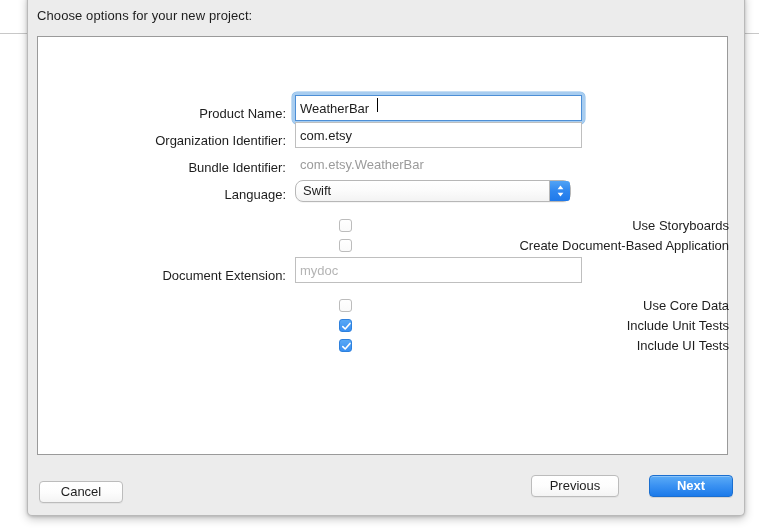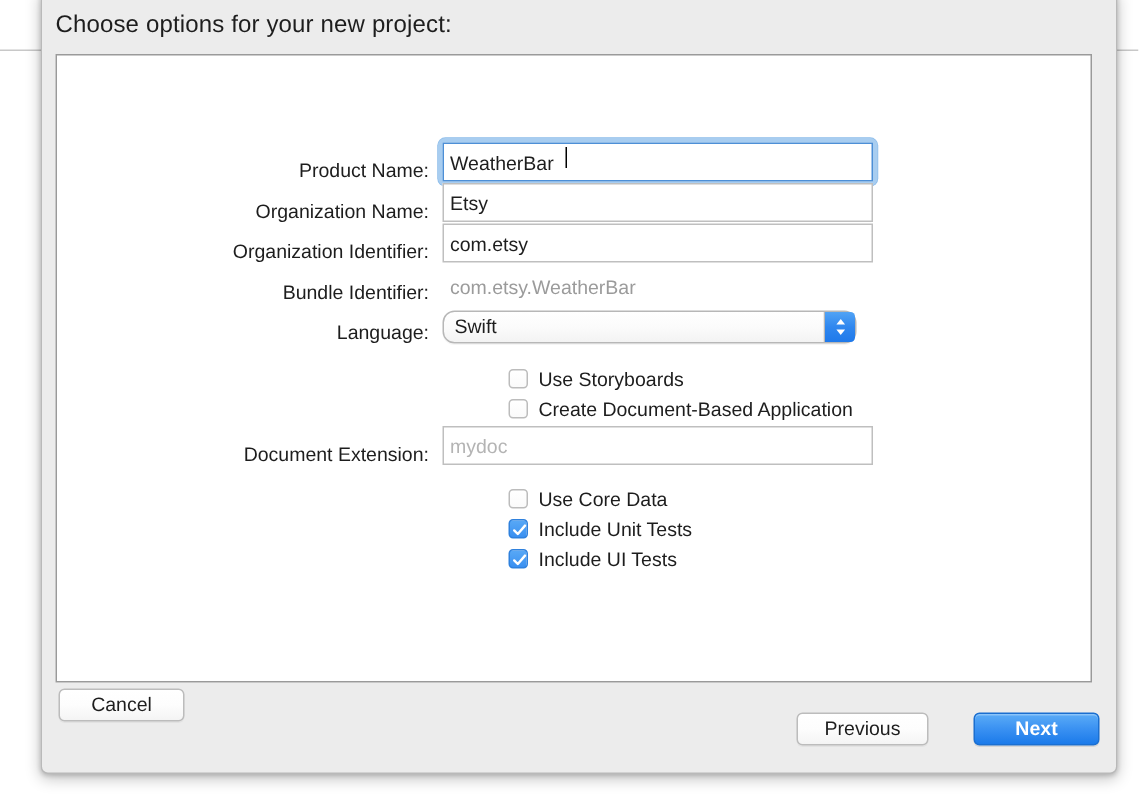--- a/index.html
+++ b/index.html
@@ -40,21 +40,21 @@
     border-bottom-left-radius: 5px;
     border-bottom-right-radius: 5px;
     box-shadow: 0 3px 10px rgba(0,0,0,0.23), 0 1px 3px rgba(0,0,0,0.16);
     box-sizing: border-box;
   }
 
   .sheet-title {
     position: absolute;
     left: 9px;
     top: 14px;
-    font-size: 16px;
+    font-size: 13px;
     color: #1d1d1d;
     letter-spacing: 0.1px;
     white-space: nowrap;
   }
 
   
   .panel {
     position: absolute;
     left: 9px;
     top: 42px;
@@ -168,20 +168,21 @@
     border-left: 1px solid #b7b7b7;
   }
   .popup-stepper svg { display: block; margin: 3px auto 0; }
 
   
   .check-row {
     display: flex;
     align-items: center;
     height: 20px;
     padding-left: 301px;
+    justify-content: space-between;
   }
   .checkbox {
     width: 13px;
     height: 13px;
     box-sizing: border-box;
     border-radius: 3px;
     border: 1px solid #bcbcbc;
     background: linear-gradient(to bottom, #ffffff, #fafafa);
     margin-right: 7px;
     flex: none;
@@ -218,21 +219,21 @@
     box-shadow: 0 1px 0 rgba(0,0,0,0.04);
   }
   .btn.primary {
     background: linear-gradient(to bottom, #5bacf7 0%, #3b92f2 48%, #1b7aea 100%);
     border: 1px solid #1b6fd0;
     color: #ffffff;
     font-weight: bold;
     box-shadow: 0 1px 0 rgba(0,0,0,0.10), inset 0 1px 0 rgba(255,255,255,0.30);
   }
 
-  #btn-cancel   { left: 11px;  bottom: 34px; width: 84px; }
+  #btn-cancel   { left: 11px;  bottom: 12px; width: 84px; }
   #btn-previous { right: 125px; bottom: 18px; width: 88px; }
   #btn-next     { right: 11px; bottom: 18px; width: 84px; }
 </style>
 </head>
 <body>
 
 <div class="bg-rule top"></div>
 
 <div class="sheet">
 
@@ -243,26 +244,20 @@
     <div class="form">
 
       <div class="row">
         <div class="label">Product Name:</div>
         <div class="field-wrap focused">
           <input class="field" type="text" value="WeatherBar" style="">
           <div class="caret" style="left:85px"></div>
         </div>
       </div>
 
-      <div class="row">
-        <div class="label">Organization Name:</div>
-        <div class="field-wrap">
-          <input class="field" type="text" value="Etsy" style="">
-        </div>
-      </div>
 
       <div class="row">
         <div class="label">Organization Identifier:</div>
         <div class="field-wrap">
           <input class="field" type="text" value="com.etsy" style="">
         </div>
       </div>
 
       <div class="row">
         <div class="label">Bundle Identifier:</div>

